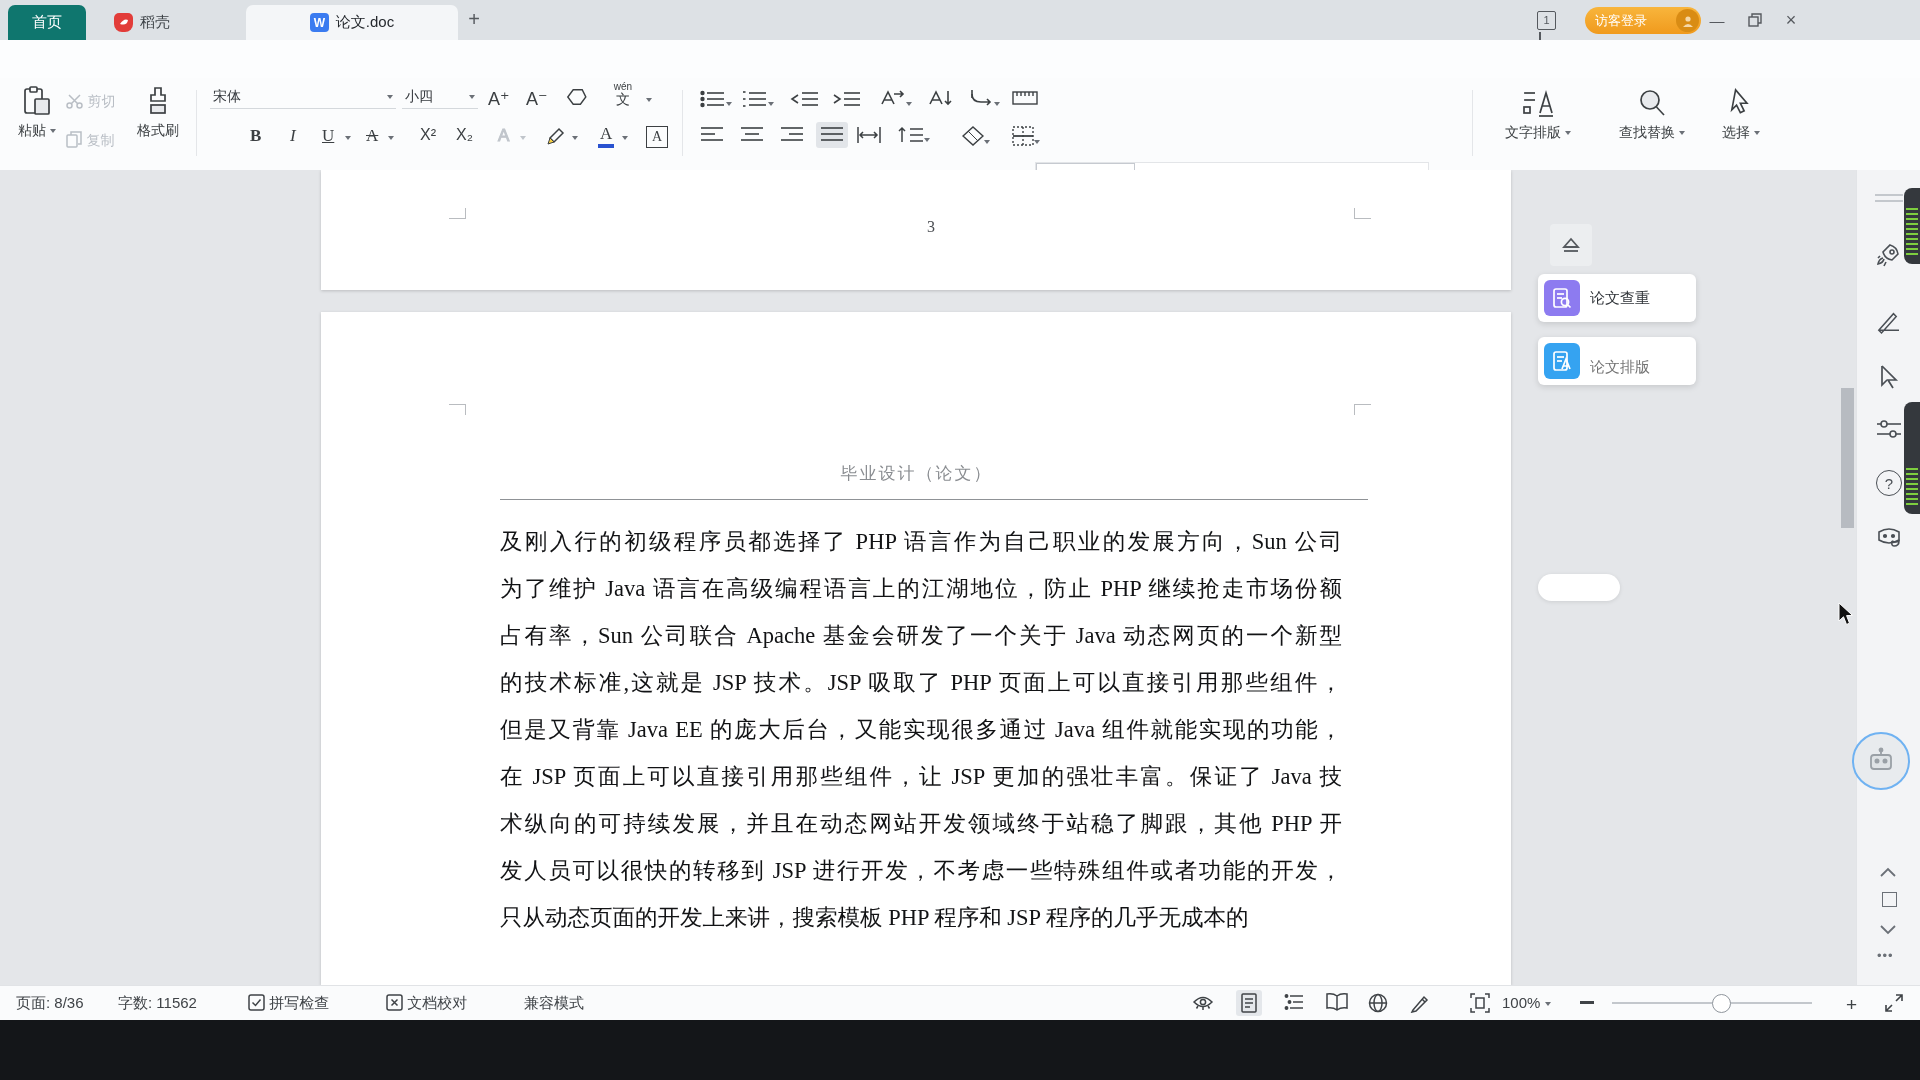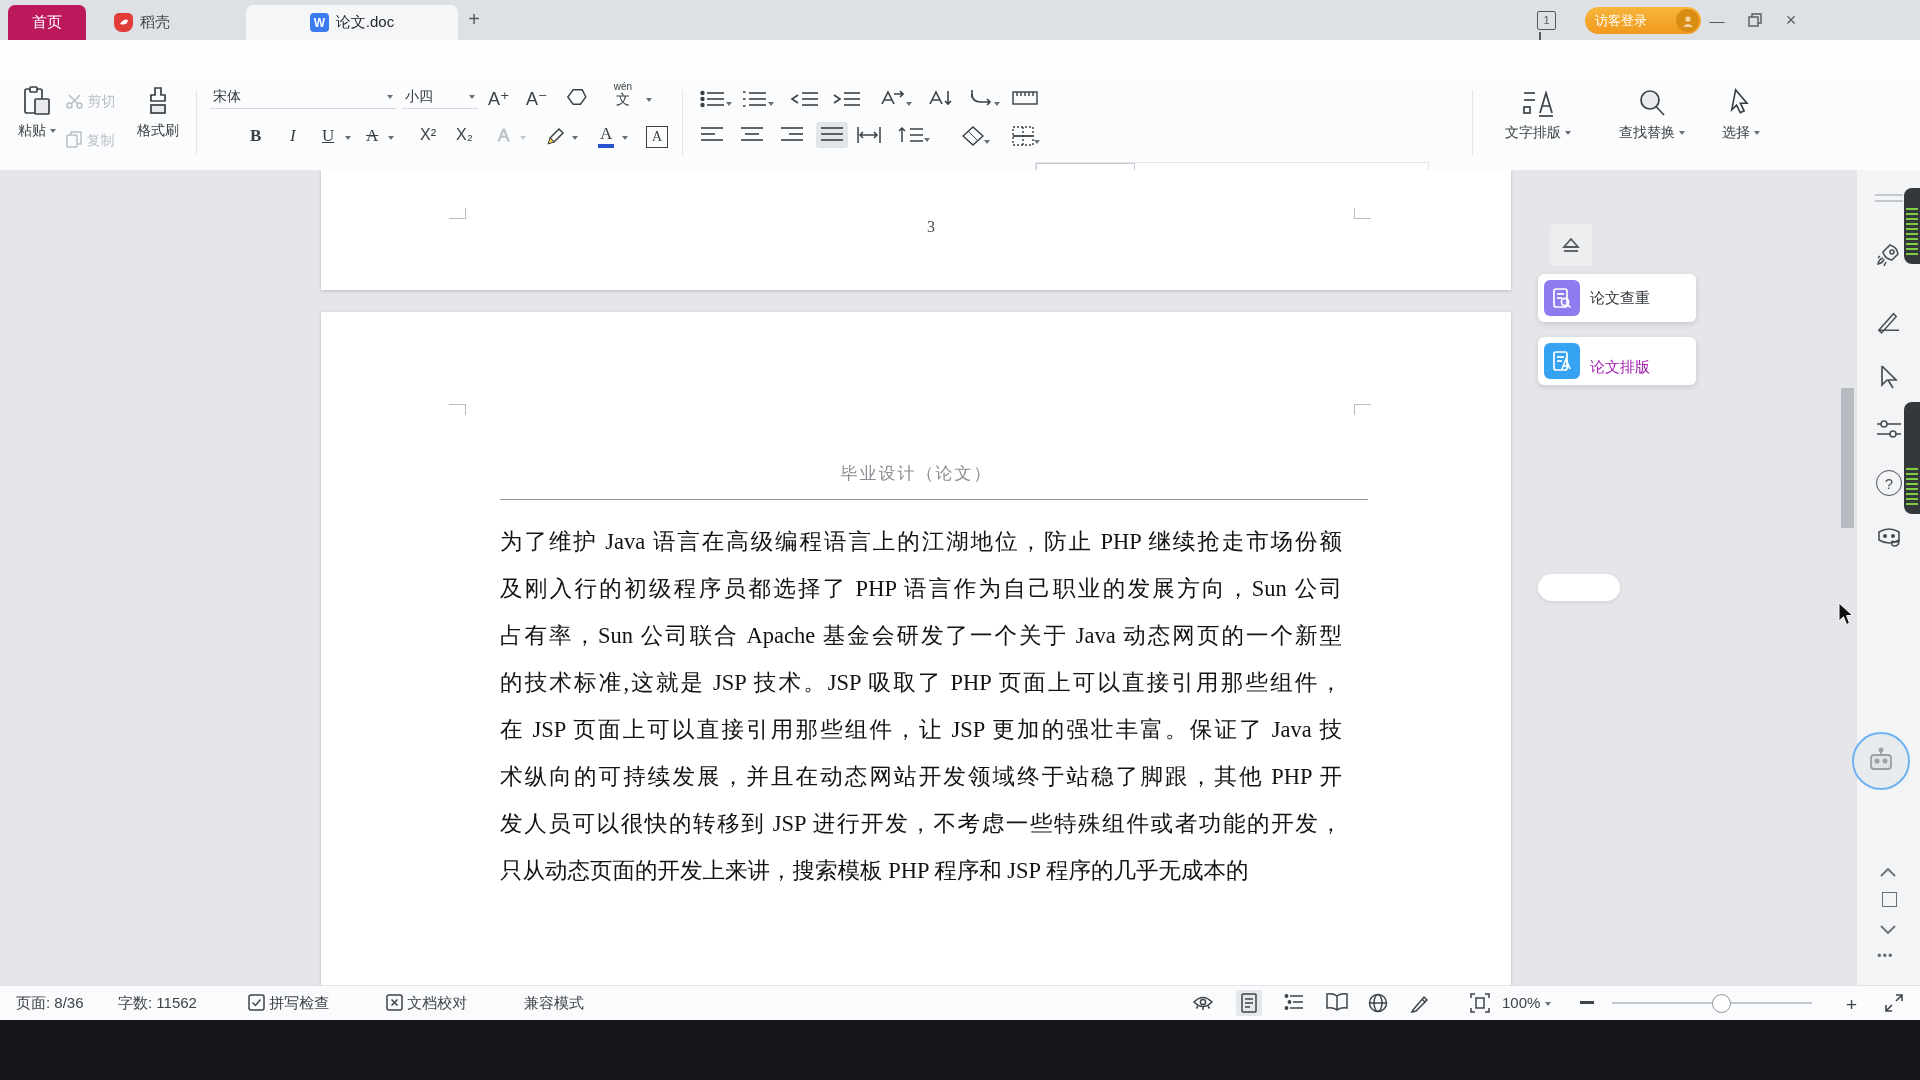--- a/index.html
+++ b/index.html
@@ -3,21 +3,21 @@
 <meta charset="utf-8">
 <style>
   html,body{margin:0;padding:0;background:#000;}
   #app{position:relative;width:1920px;height:1080px;overflow:hidden;
        font-family:"Liberation Sans","DejaVu Sans",sans-serif;
        -webkit-font-smoothing:antialiased;}
   .abs{position:absolute;}
   
   .titlebar{left:0;top:0;width:1920px;height:40px;background:#dde1e5;}
   .tab{top:5px;height:35px;border-radius:7px 7px 0 0;display:flex;align-items:center;justify-content:center;gap:7px;font-size:15px;}
-  .tab-home{left:8px;width:78px;background:#be185d;color:#fff;}
+  .tab-home{left:8px;width:78px;background:#0f766e;color:#fff;}
   .tab-docer{left:96px;width:92px;color:#3a3f44;}
   .tab-doc{left:246px;width:212px;background:#f4f6f8;color:#24282d;}
   .mini-ic{width:19px;height:19px;border-radius:4px;display:inline-flex;align-items:center;justify-content:center;color:#fff;font-size:12px;font-weight:bold;}
   .login-pill{left:1585px;top:7px;width:106px;height:27px;background:linear-gradient(#f8b53c,#f09a1d);border-radius:14px;color:#fff;font-size:13px;display:flex;align-items:center;padding-left:10px;}
   .login-avatar{position:absolute;right:2px;top:2px;width:23px;height:23px;border-radius:50%;background:#d98c14;display:flex;align-items:center;justify-content:center;}
   .winbtn{top:8px;width:30px;height:24px;display:flex;align-items:center;justify-content:center;color:#55595e;font-size:15px;}
   
   .menubar{left:0;top:40px;width:1920px;height:38px;background:#fcfdfe;}
   .mitem{top:48px;font-size:15px;color:#2c3137;}
   .mtab-active{top:45px;height:28px;border-radius:14px;background:#2e6bf6;color:#fff;display:flex;align-items:center;justify-content:center;}
@@ -460,24 +460,25 @@
       <div class="abs serif" style="left:560px;top:48px;width:100px;text-align:center;font-size:16px;color:#4a4d52;">3</div>
     </div>
 
     <div class="page" style="top:142px;height:673px;">
       <div class="cmark" style="left:128px;top:92px;border-top-width:1px;border-right-width:1px;"></div>
       <div class="cmark" style="left:1033px;top:92px;border-top-width:1px;border-left-width:1px;"></div>
       <div class="abs serif" style="left:179px;top:150px;width:833px;text-align:center;font-size:17px;color:#8a8d91;letter-spacing:2px;">毕业设计（论文）</div>
       <div class="abs" style="left:179px;top:187px;width:868px;height:0;border-top:1px solid #8f9296;"></div>
 
       <div class="abs serif bodylines" style="left:179px;top:206px;width:842px;">
+        <div class="bodyline">及刚入行的初级程序员都选择了 PHP 语言作为自己职业的发展方向，Sun 公司</div>
         <div class="bodyline">为了维护 Java 语言在高级编程语言上的江湖地位，防止 PHP 继续抢走市场份额</div>
-        <div class="bodyline">及刚入行的初级程序员都选择了 PHP 语言作为自己职业的发展方向，Sun 公司</div>
         <div class="bodyline">占有率，Sun 公司联合 Apache 基金会研发了一个关于 Java 动态网页的一个新型</div>
         <div class="bodyline">的技术标准,这就是 JSP 技术。JSP 吸取了 PHP 页面上可以直接引用那些组件，</div>
+        <div class="bodyline">但是又背靠 Java EE 的庞大后台，又能实现很多通过 Java 组件就能实现的功能，</div>
         <div class="bodyline">在 JSP 页面上可以直接引用那些组件，让 JSP 更加的强壮丰富。保证了 Java 技</div>
         <div class="bodyline">术纵向的可持续发展，并且在动态网站开发领域终于站稳了脚跟，其他 PHP 开</div>
         <div class="bodyline">发人员可以很快的转移到 JSP 进行开发，不考虑一些特殊组件或者功能的开发，</div>
         <div class="bodyline">只从动态页面的开发上来讲，搜索模板 PHP 程序和 JSP 程序的几乎无成本的</div>
       </div>
     </div>
 
     <div class="abs" style="left:1550px;top:54px;width:42px;height:42px;background:#eceef0;border-radius:4px;display:flex;align-items:center;justify-content:center;">
       <svg width="20" height="18" viewBox="0 0 20 18" fill="none" stroke="#55595e" stroke-width="1.8">
           <path d="M10 3 L17 11 H3 z"></path>
@@ -498,21 +499,21 @@
     </div>
     <div class="sidecard" style="top:167px;">
       <span class="sideicon" style="background:#35a3f1;">
         <svg width="22" height="22" viewBox="0 0 22 22" fill="none" stroke="#fff" stroke-width="1.7">
             <rect x="3" y="2" width="13" height="18" rx="2"></rect>
             <line x1="6" y1="7" x2="13" y2="7"></line>
             <line x1="6" y1="11" x2="11" y2="11"></line>
             <path d="M11 19 L15 9 l4 10 M12.5 16 h5"></path>
           </svg>
       </span>
-      <span style="font-size:15px;color:#a21caf;margin-top:12px;">论文排版</span>
+      <span style="font-size:15px;color:#737373;margin-top:12px;">论文排版</span>
     </div>
     <div class="abs" style="left:1538px;top:404px;width:82px;height:27px;background:#fff;border-radius:14px;box-shadow:0 1px 4px rgba(0,0,0,.1);"></div>
 
     <div class="abs" style="left:1841px;top:0;width:13px;height:815px;">
       <div class="abs" style="left:0;top:218px;width:13px;height:140px;background:#b7bbc1;"></div>
     </div>
 
     <div class="rstrip">
       <div class="abs" style="left:18px;top:24px;width:28px;height:2px;background:#c4c8cd;"></div>
       <div class="abs" style="left:18px;top:30px;width:28px;height:2px;background:#c4c8cd;"></div>

